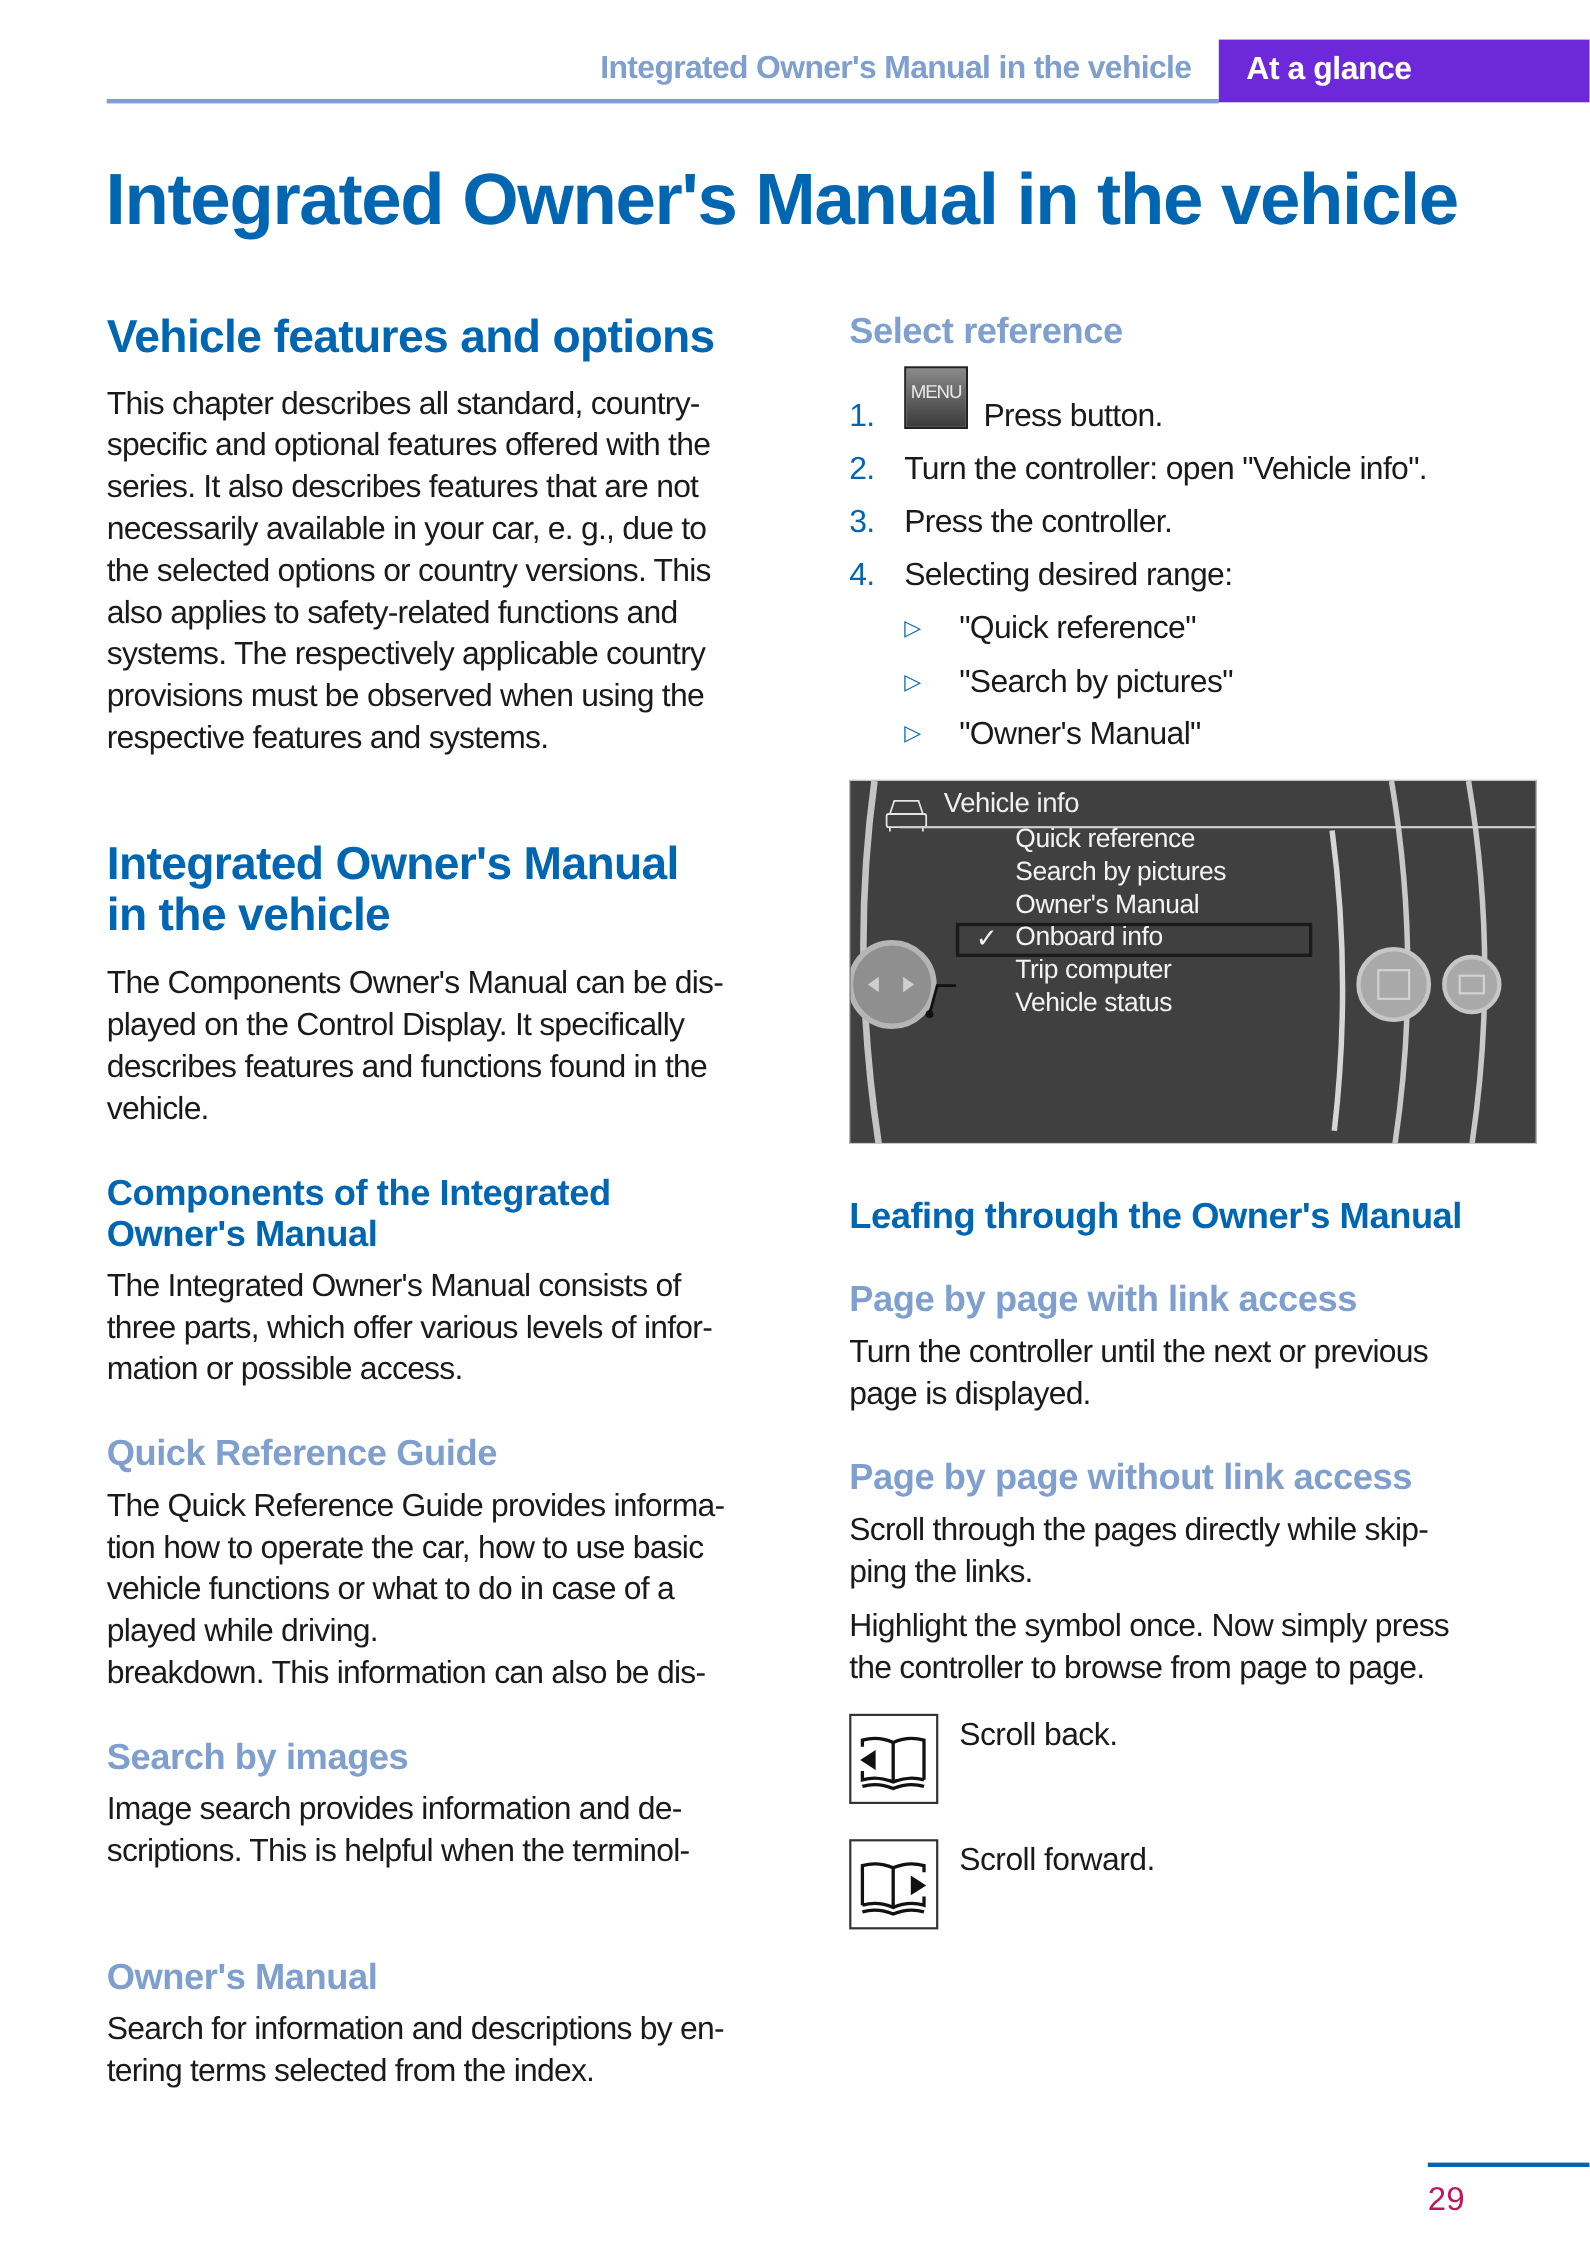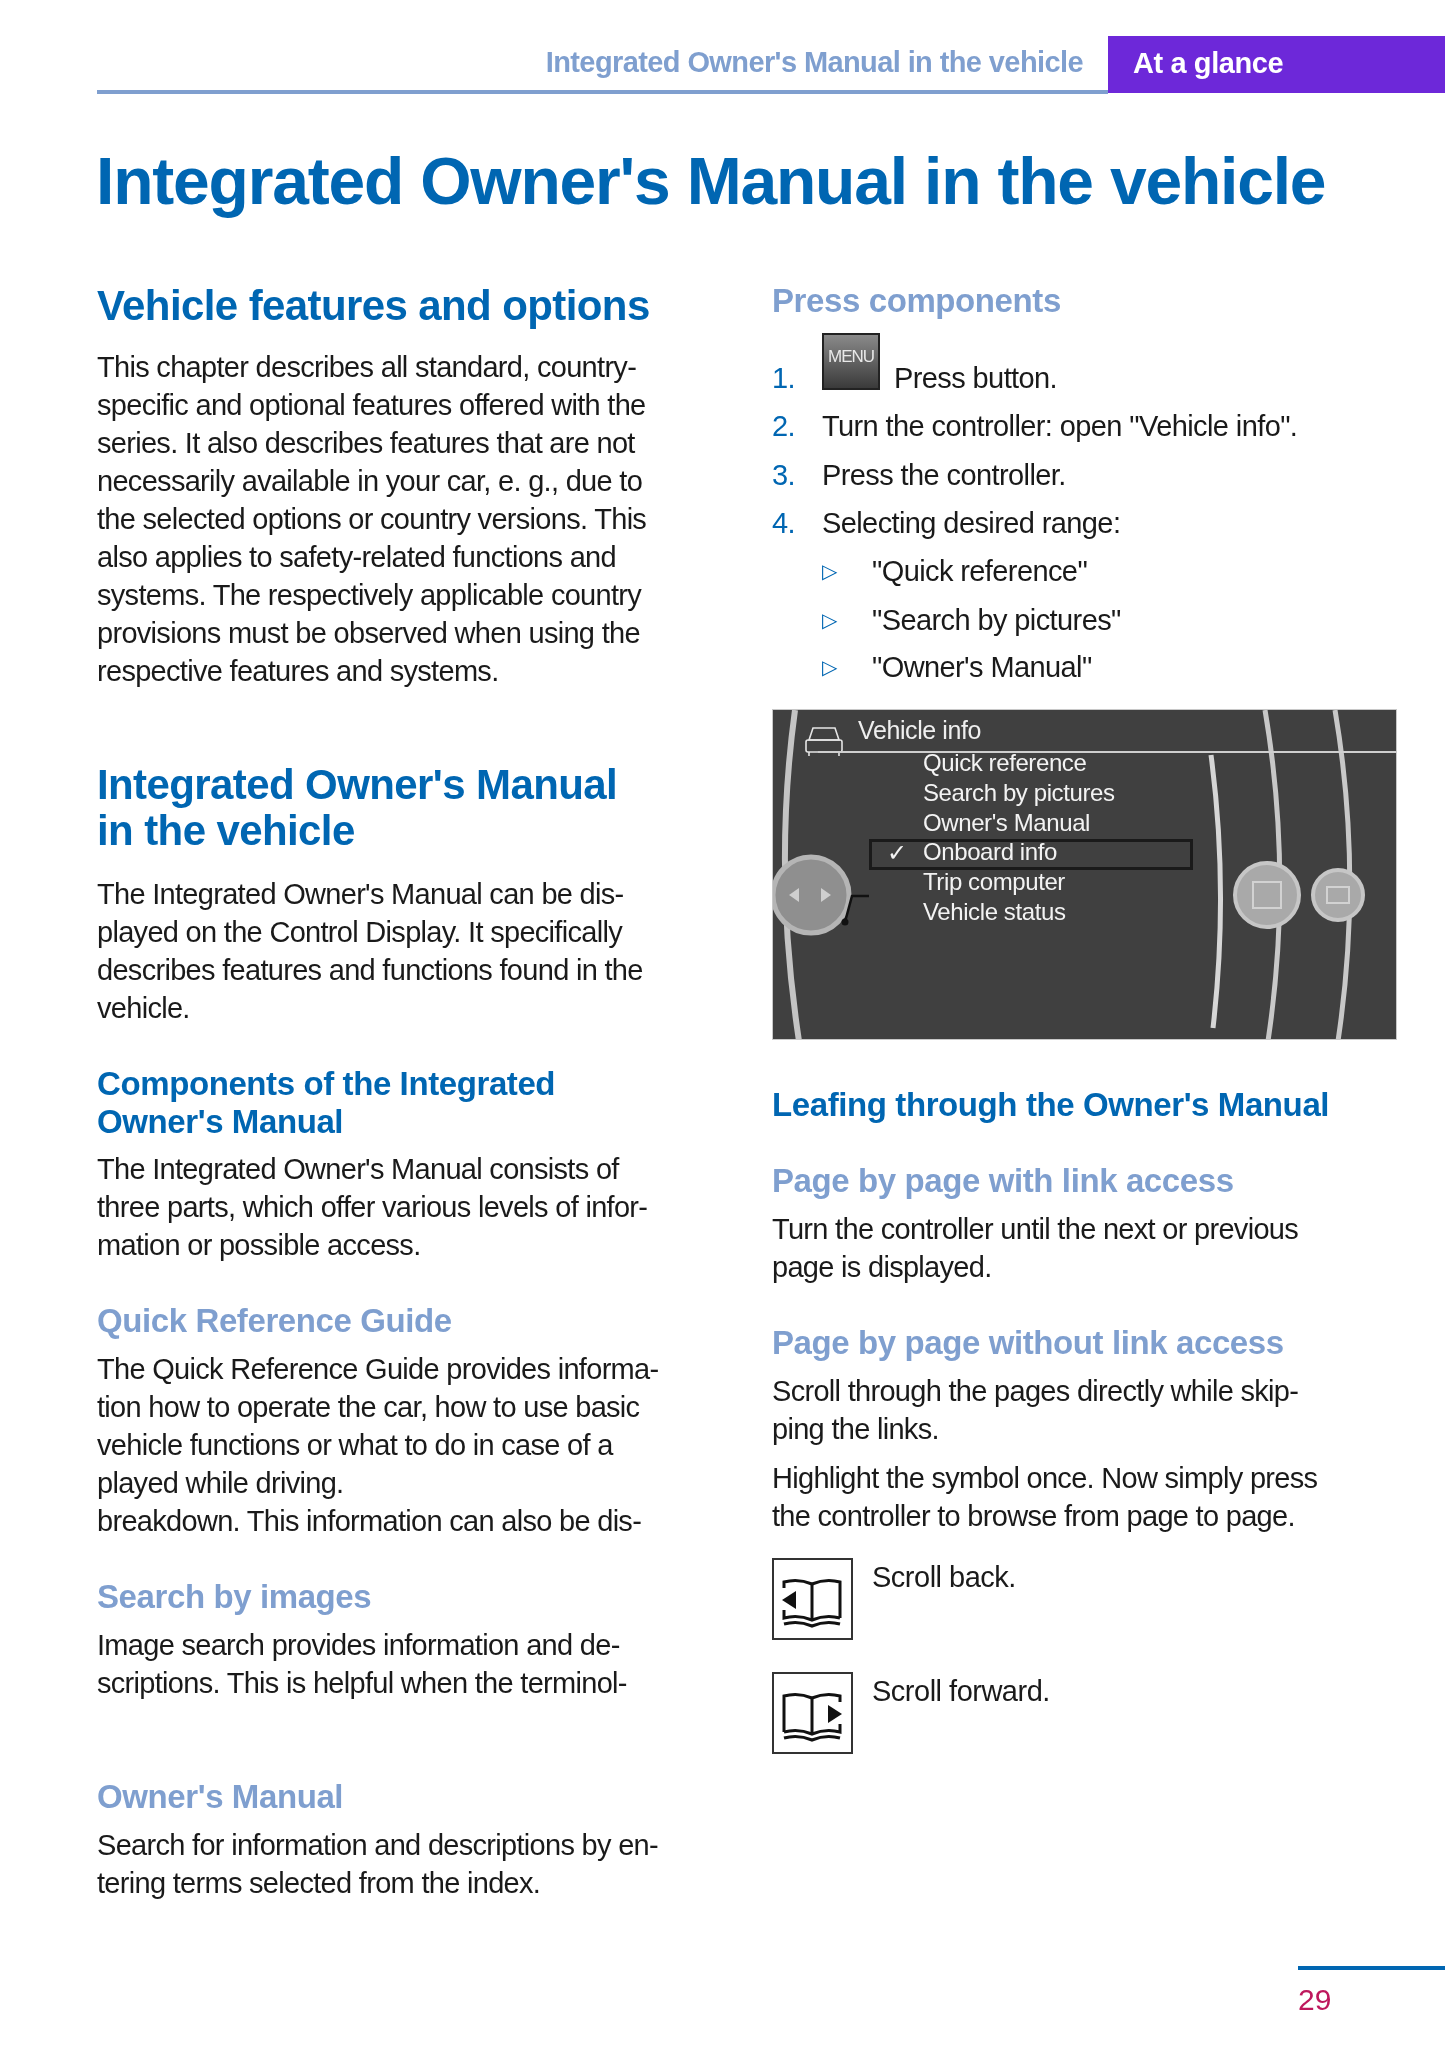--- a/index.html
+++ b/index.html
@@ -58,21 +58,21 @@
   <span class="ln">systems. The respectively applicable country</span>
   <span class="ln">provisions must be observed when using the</span>
   <span class="ln">respective features and systems.</span>
 </div>
 
 <div class="abs h2 col-l" style="top:762px;">
   <span class="ln" style="display:block;white-space:nowrap;">Integrated Owner's Manual</span>
   <span class="ln" style="display:block;white-space:nowrap;">in the vehicle</span>
 </div>
 <div class="abs p col-l" style="top:875px;">
-  <span class="ln">The Integrated Owner's Manual can be dis-</span>
+  <span class="ln">The Components Owner's Manual can be dis-</span>
   <span class="ln">played on the Control Display. It specifically</span>
   <span class="ln">describes features and functions found in the</span>
   <span class="ln">vehicle.</span>
 </div>
 
 <div class="abs h3 col-l" style="top:1065px;">
   <span style="display:block;white-space:nowrap;">Components of the Integrated</span>
   <span style="display:block;white-space:nowrap;">Owner's Manual</span>
 </div>
 <div class="abs p col-l" style="top:1150px;">
@@ -95,21 +95,21 @@
   <span class="ln">Image search provides information and de-</span>
   <span class="ln">scriptions. This is helpful when the terminol-</span>
 </div>
 
 <div class="abs h4 col-l" style="top:1778px;">Owner's Manual</div>
 <div class="abs p col-l" style="top:1826px;">
   <span class="ln">Search for information and descriptions by en-</span>
   <span class="ln">tering terms selected from the index.</span>
 </div>
 
-<div class="abs h4 col-r" style="top:282px;">Press components</div>
+<div class="abs h4 col-r" style="top:282px;">Select reference</div>
 
 <div class="ol-item" style="top:359px;">
   <span class="ol-num">1.</span>
   <span class="ol-text" style="left:122px;">Press button.</span>
 </div>
 <div class="abs menu-btn">MENU</div>
 <div class="ol-item" style="top:407px;">
   <span class="ol-num">2.</span>
   <span class="ol-text">Turn the controller: open "Vehicle info".</span>
 </div>

